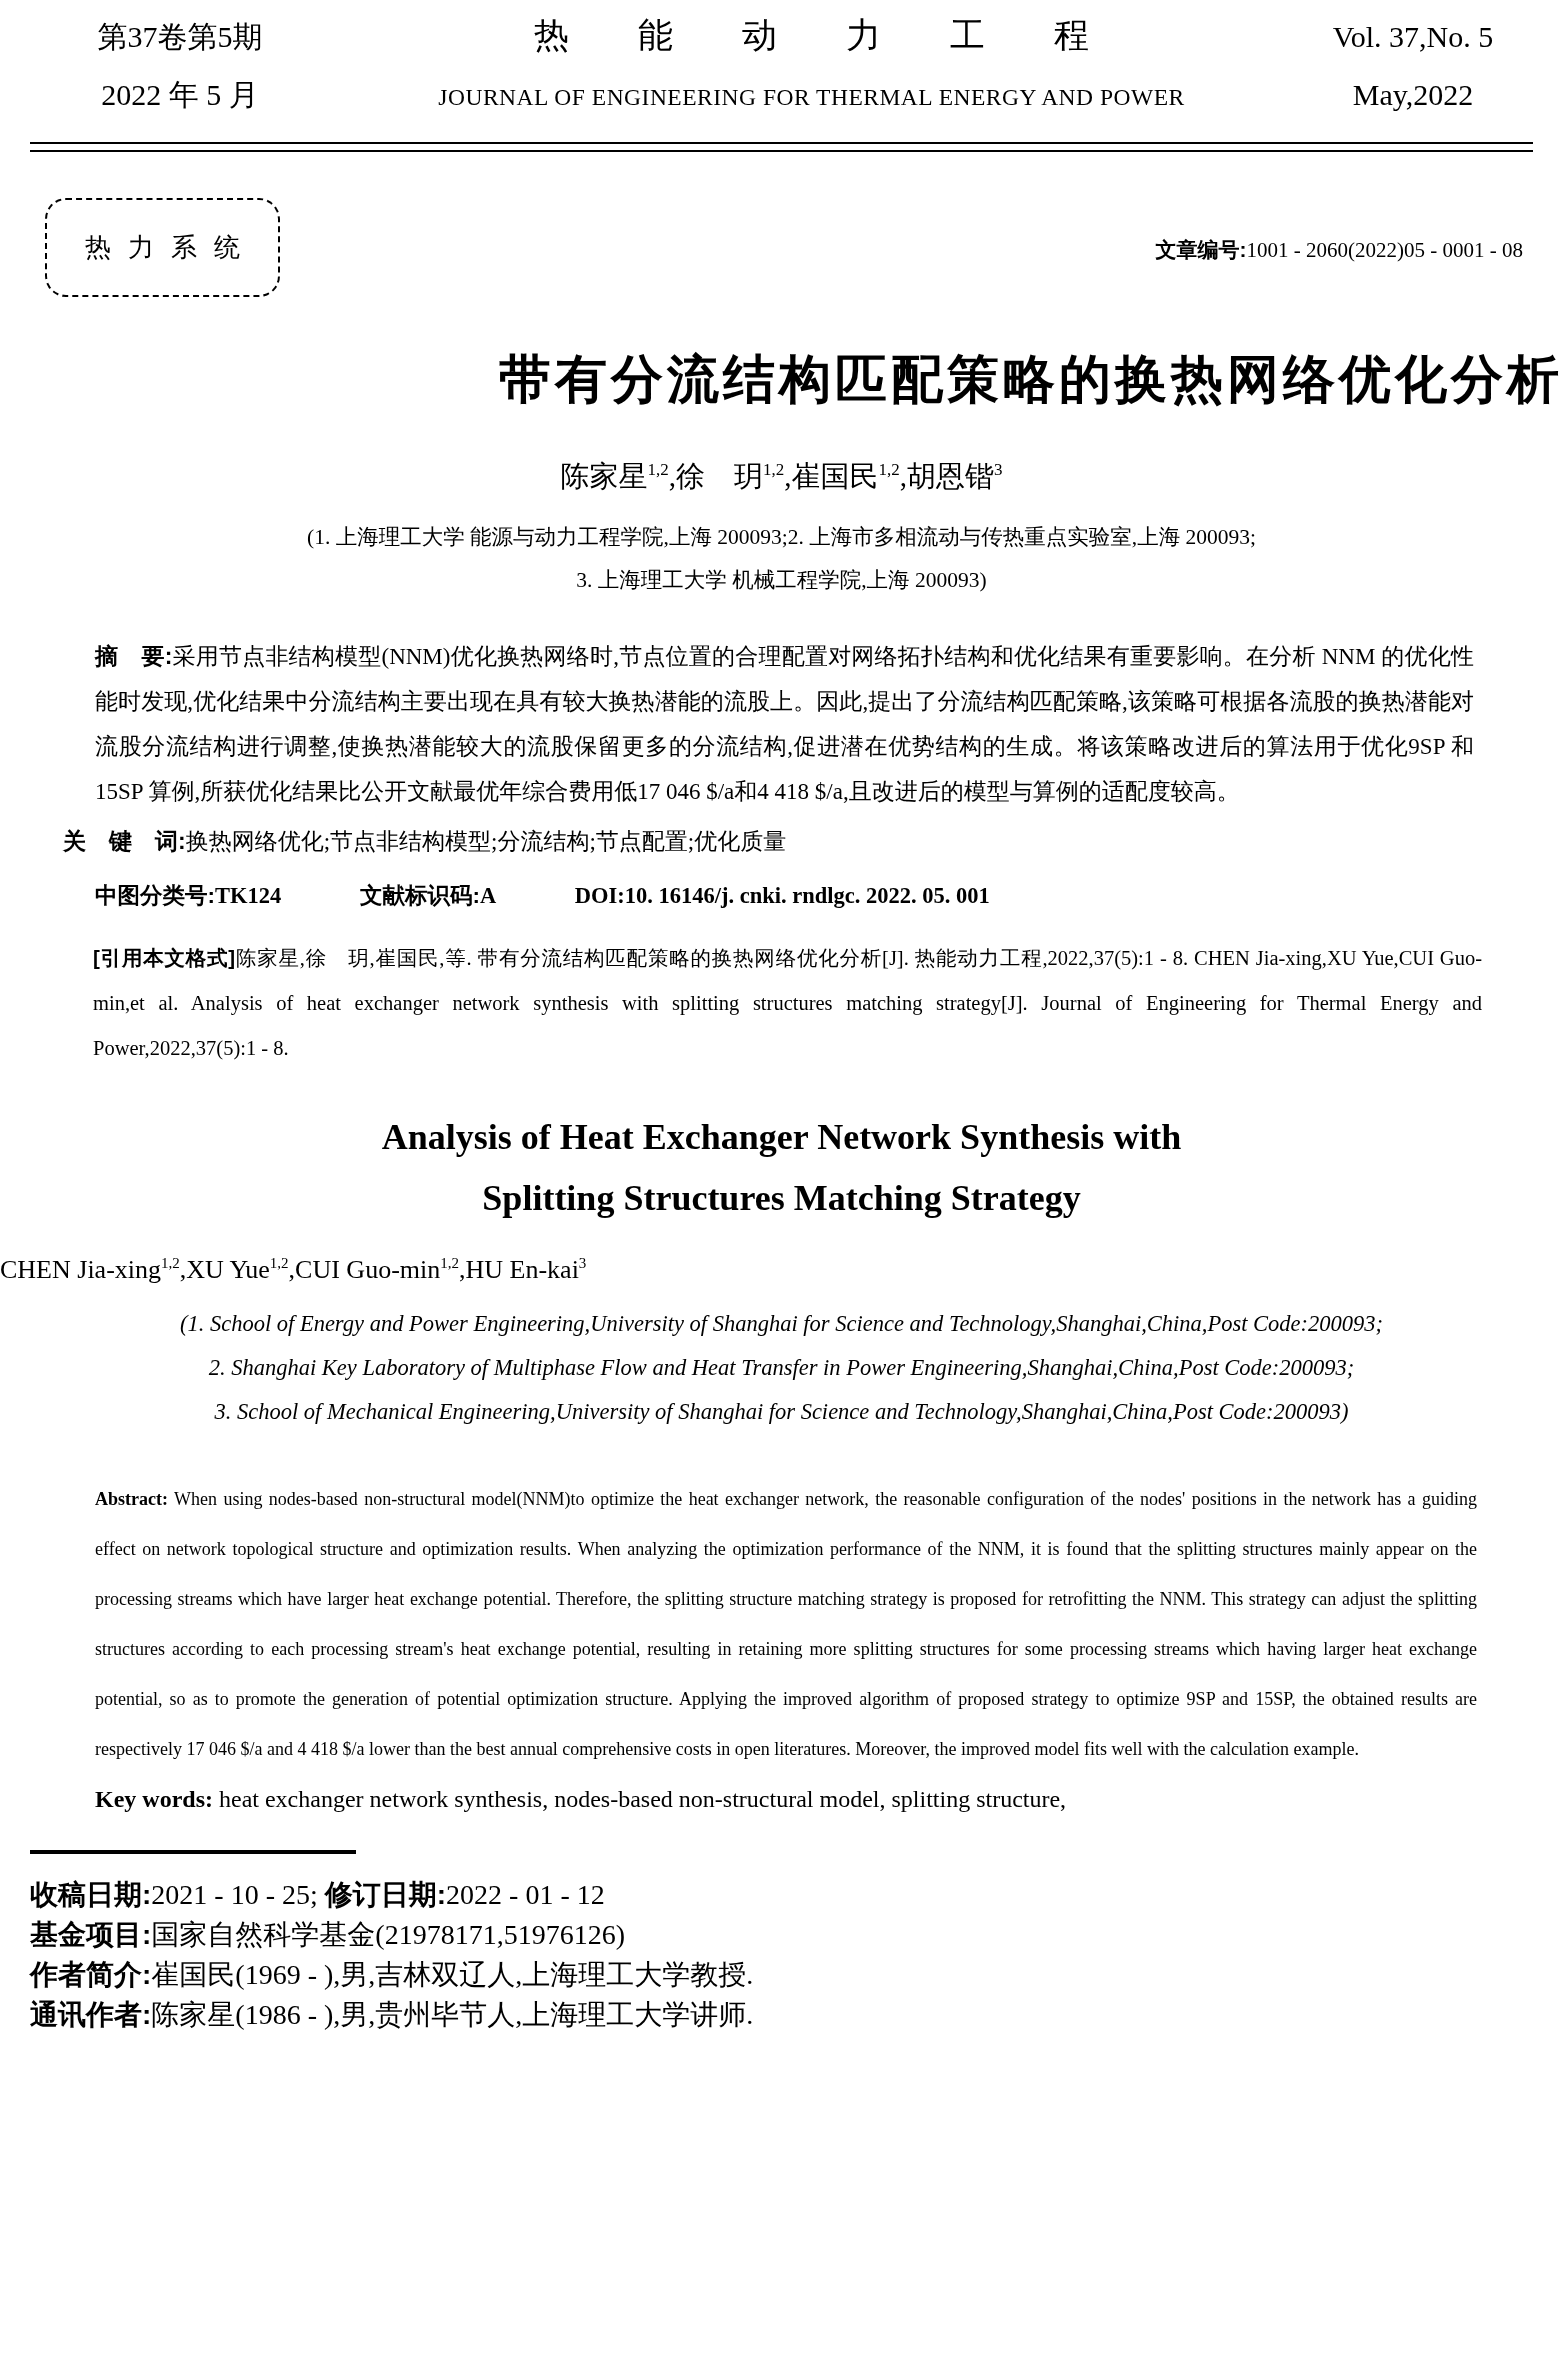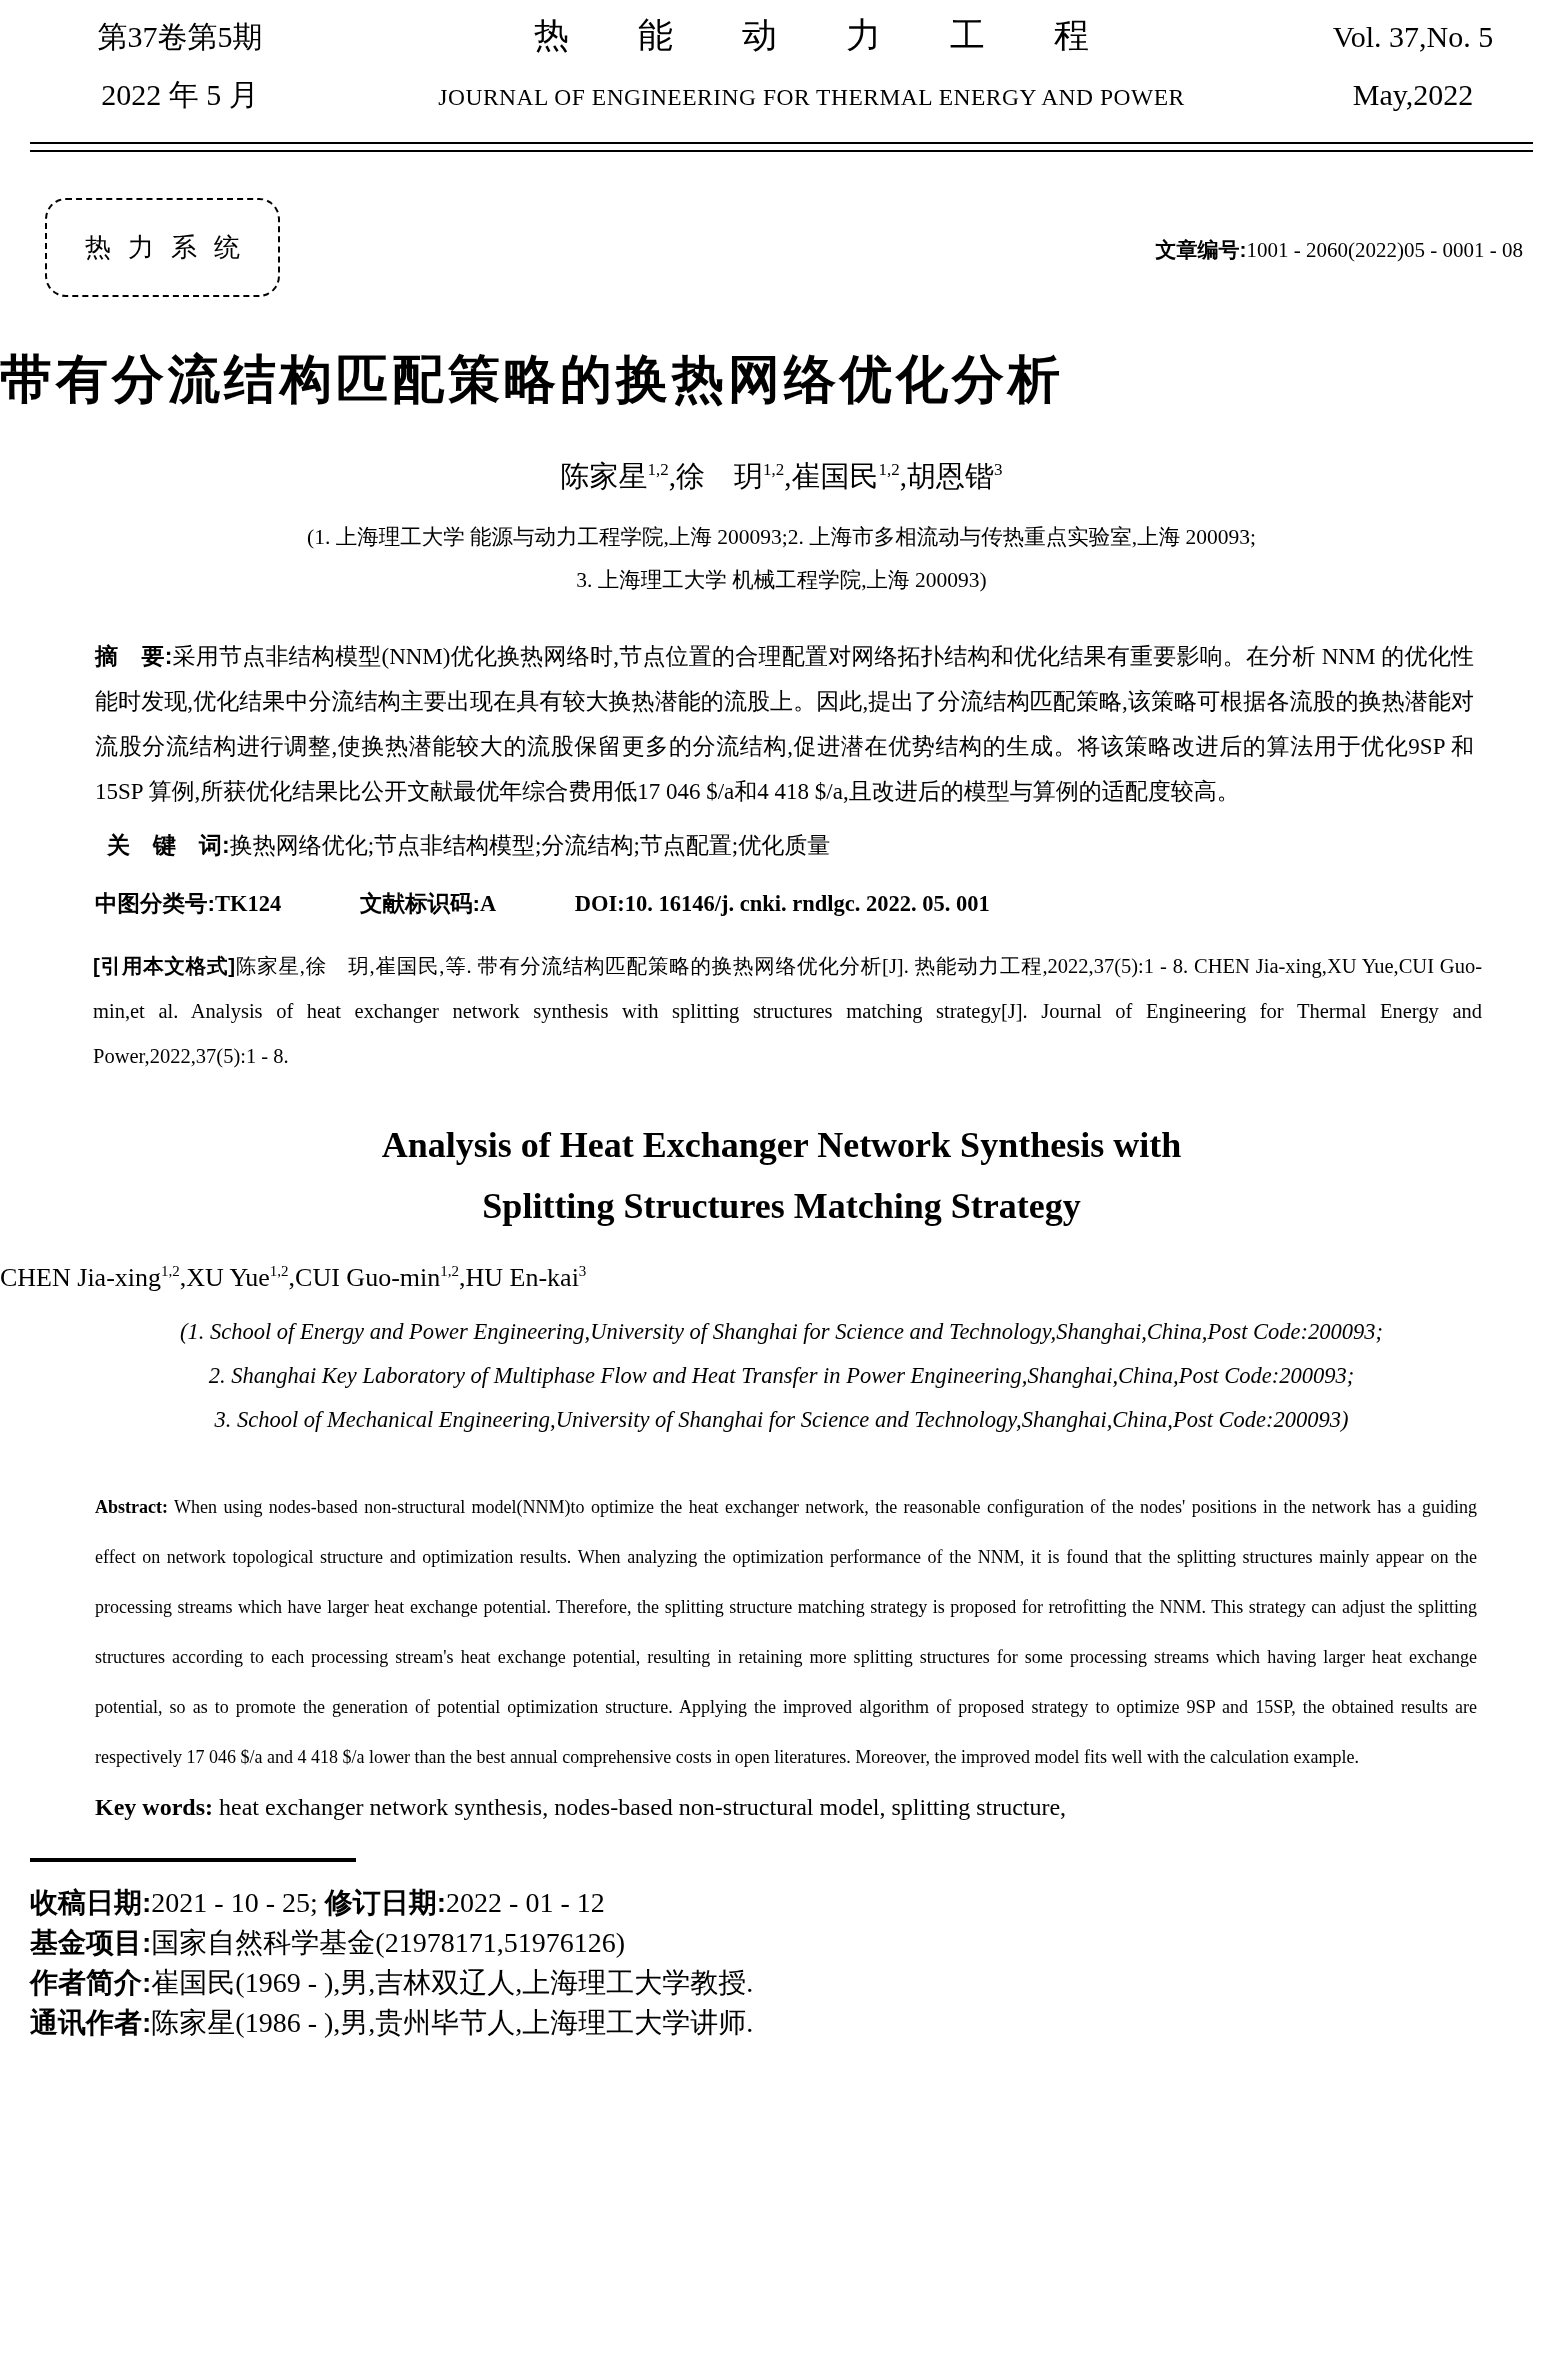--- a/index.html
+++ b/index.html
@@ -24,32 +24,32 @@
   .badge{
     width:235px;height:99px;border:2px dashed #000;border-radius:21px;
     display:flex;align-items:center;justify-content:center;
     font-size:26px;letter-spacing:17px;text-indent:17px;box-sizing:border-box;
   }
   .band .spacer{flex:1;}
   .article-no{font-size:21px;margin-top:5px;}
   .article-no b{font-family:"Liberation Sans","DejaVu Sans",sans-serif;}
   
   .title-cn{
-    margin-top:48px;text-align:left;font-size:52px;font-weight:700;letter-spacing:4px;
+    margin-top:48px;text-align:right;font-size:52px;font-weight:700;letter-spacing:4px;
     font-family:"Liberation Sans","DejaVu Sans",sans-serif;
   }
   .authors-cn{margin-top:42px;text-align:center;font-size:29px;}
   .authors-cn sup{font-size:17px;}
   .affils-cn{margin-top:19px;text-align:center;font-size:21.5px;line-height:43px;}
   
   .abstract-cn{margin:32px 89px 0 95px;font-size:23px;line-height:45px;text-align:justify;}
   .abstract-cn b,.keywords-cn b,.citation b,.clc-line b{
     font-family:"Liberation Sans","DejaVu Sans",sans-serif;
   }
-  .keywords-cn{margin:10px 89px 0 107px;font-size:23px;line-height:42px;text-align:justify;}
+  .keywords-cn{margin:10px 89px 0 63px;font-size:23px;line-height:34px;text-align:justify;}
   .clc-line{margin:21px 89px 0 95px;font-size:22.5px;font-weight:bold;}
   .clc-seg{margin-right:73px;}
   .citation{margin:24px 81px 0 93px;font-size:20.5px;line-height:45px;text-align:justify;}
   
   .title-en{margin-top:36px;text-align:center;font-size:36px;font-weight:700;line-height:61px;}
   .authors-en{margin-top:26px;font-size:26px;}
   .authors-en sup{font-size:15px;}
   .affils-en{margin-top:17px;text-align:center;font-size:22.5px;line-height:44px;font-style:italic;}
   .abstract-en{margin:40px 86px 0 95px;font-size:18px;line-height:50px;text-align:justify;}
   .abstract-en b,.keywords-en b{font-weight:700;}

